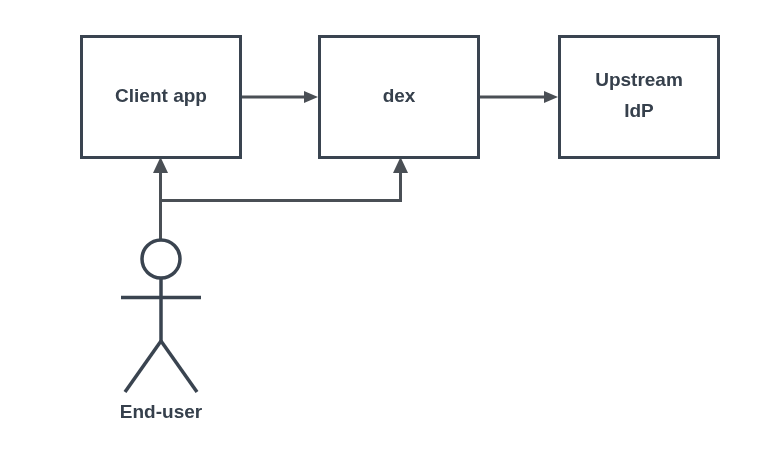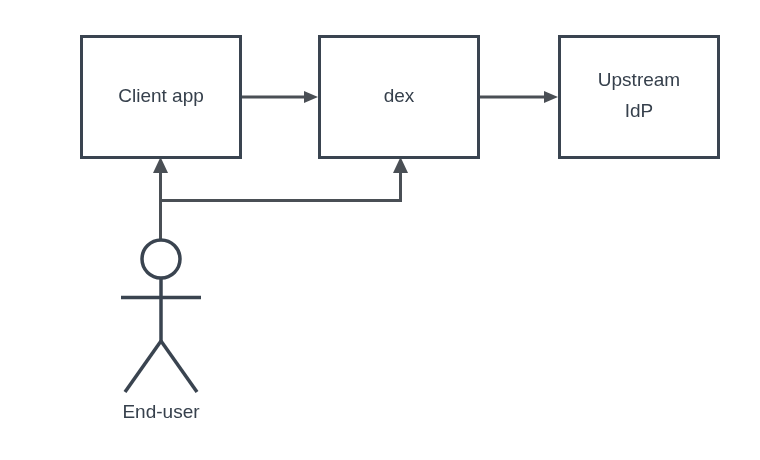--- a/index.html
+++ b/index.html
@@ -7,20 +7,21 @@
     padding: 0;
     background: #ffffff;
   }
   #canvas {
     position: relative;
     width: 760px;
     height: 460px;
     background: #ffffff;
     overflow: hidden;
     font-family: "Liberation Sans", sans-serif;
+    font-weight: bold;
   }
   #diagram-svg {
     position: absolute;
     left: 0;
     top: 0;
     width: 760px;
     height: 460px;
     display: block;
   }
   .node-box {

